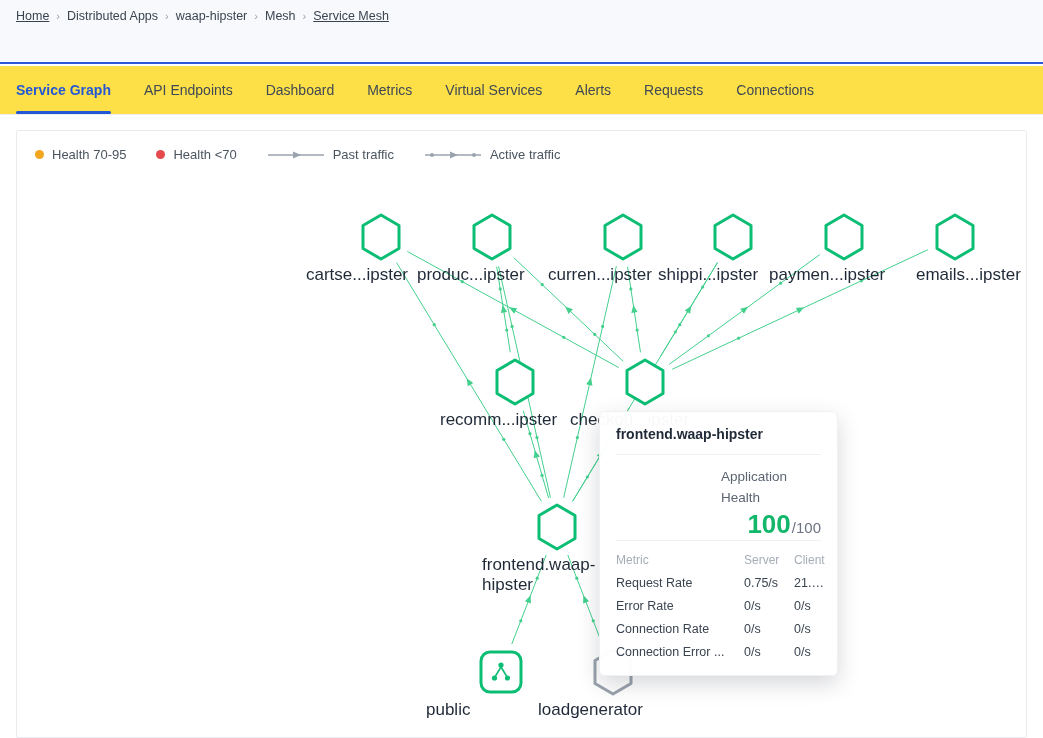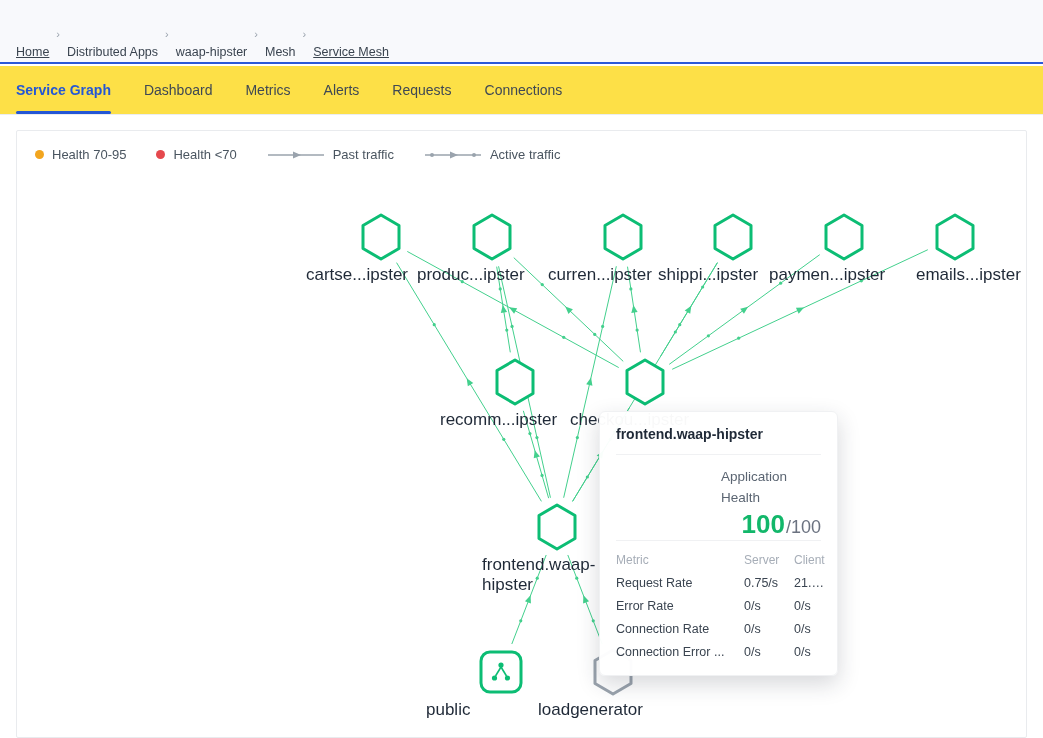--- a/index.html
+++ b/index.html
@@ -8,21 +8,21 @@
     font-family: "Liberation Sans", sans-serif;
     background:#fff; color:#2b3440; position:relative; overflow:hidden;
   }
 
   
   .hdr {
     position:absolute; top:0; left:0; right:0; height:64px;
     background:#f8f9fc; border-bottom:2px solid #2b59d8; padding:9px 16px 0;
   }
   .crumbs { font-size:12.5px; color:#3a4450; display:flex; align-items:center; gap:7px; }
-  .crumb { cursor:pointer;margin-top:36px; }
+  .crumb { cursor:pointer; }
   .crumb.link { text-decoration:underline; }
   .crumb-sep { color:#9aa3ad; font-size:11px; }
   .page-title { margin-top:7px; font-size:18px; font-weight:700; color:#23272f; letter-spacing:.1px; }
 
   
   .tabbar {
     position:absolute; top:66px; left:0; right:0; height:49px;
     display:flex; align-items:stretch; padding:0 16px; gap:33px;
     border-bottom:1px solid #ebedf0; background:#fde047;
   }
@@ -59,21 +59,21 @@
   .tip {
     position:absolute; left:582px; top:280px; width:239px; z-index:5;
     background:rgba(255,255,255,.97); border:1px solid #f0f1f3; border-radius:6px;
     box-shadow:0 8px 22px rgba(31,41,55,.18); padding:14px 16px 16px;
   }
   .tip-title { font-size:14px; font-weight:700; color:#1f2937; padding-bottom:12px; border-bottom:1px solid #f0f1f3; }
   .tip-health { display:flex; justify-content:space-between; align-items:flex-end; margin-top:12px; padding-bottom:0; border-bottom:1px solid #f0f1f3;flex-direction:column;}
   .tip-health-label { width:100px; font-size:13.5px; color:#5b6572; line-height:1.55; }
   .tip-health-value { display:flex; align-items:baseline; gap:1px; }
   .tip-health-big { font-size:26px; font-weight:700; color:#12b76a; }
-  .tip-health-max { font-size:18px; color:#6b7280; }
+  .tip-health-max { font-size:15px; color:#6b7280; }
   .tip-table { margin-top:12px; display:grid; grid-template-columns:128px 50px auto; row-gap:9px; }
   .tip-th { font-size:12px; color:#a6adb7; }
   .tip-td { font-size:12.5px; color:#3a4450; white-space:nowrap; overflow:hidden; text-overflow:ellipsis; }
 </style>
 </head>
 <body>
 
 <header class="hdr">
   <nav class="crumbs">
       <span class="crumb link">Home</span>
@@ -83,22 +83,24 @@
       <span class="crumb">waap-hipster</span>
       <span class="crumb-sep">›</span>
       <span class="crumb">Mesh</span>
       <span class="crumb-sep">›</span>
       <span class="crumb link">Service Mesh</span>
     </nav>
 </header>
 
 <div class="tabbar">
     <div class="tab active">Service Graph</div>
+    <div class="tab">API Endpoints</div>
     <div class="tab">Dashboard</div>
     <div class="tab">Metrics</div>
+    <div class="tab">Virtual Services</div>
     <div class="tab">Alerts</div>
     <div class="tab">Requests</div>
     <div class="tab">Connections</div>
   </div>
 
 <main class="card">
   <div class="legend">
       <div class="legend-item">
         <span class="legend-dot" style="background: rgb(242, 165, 30);"></span>
         <span>Health 70-95</span>

